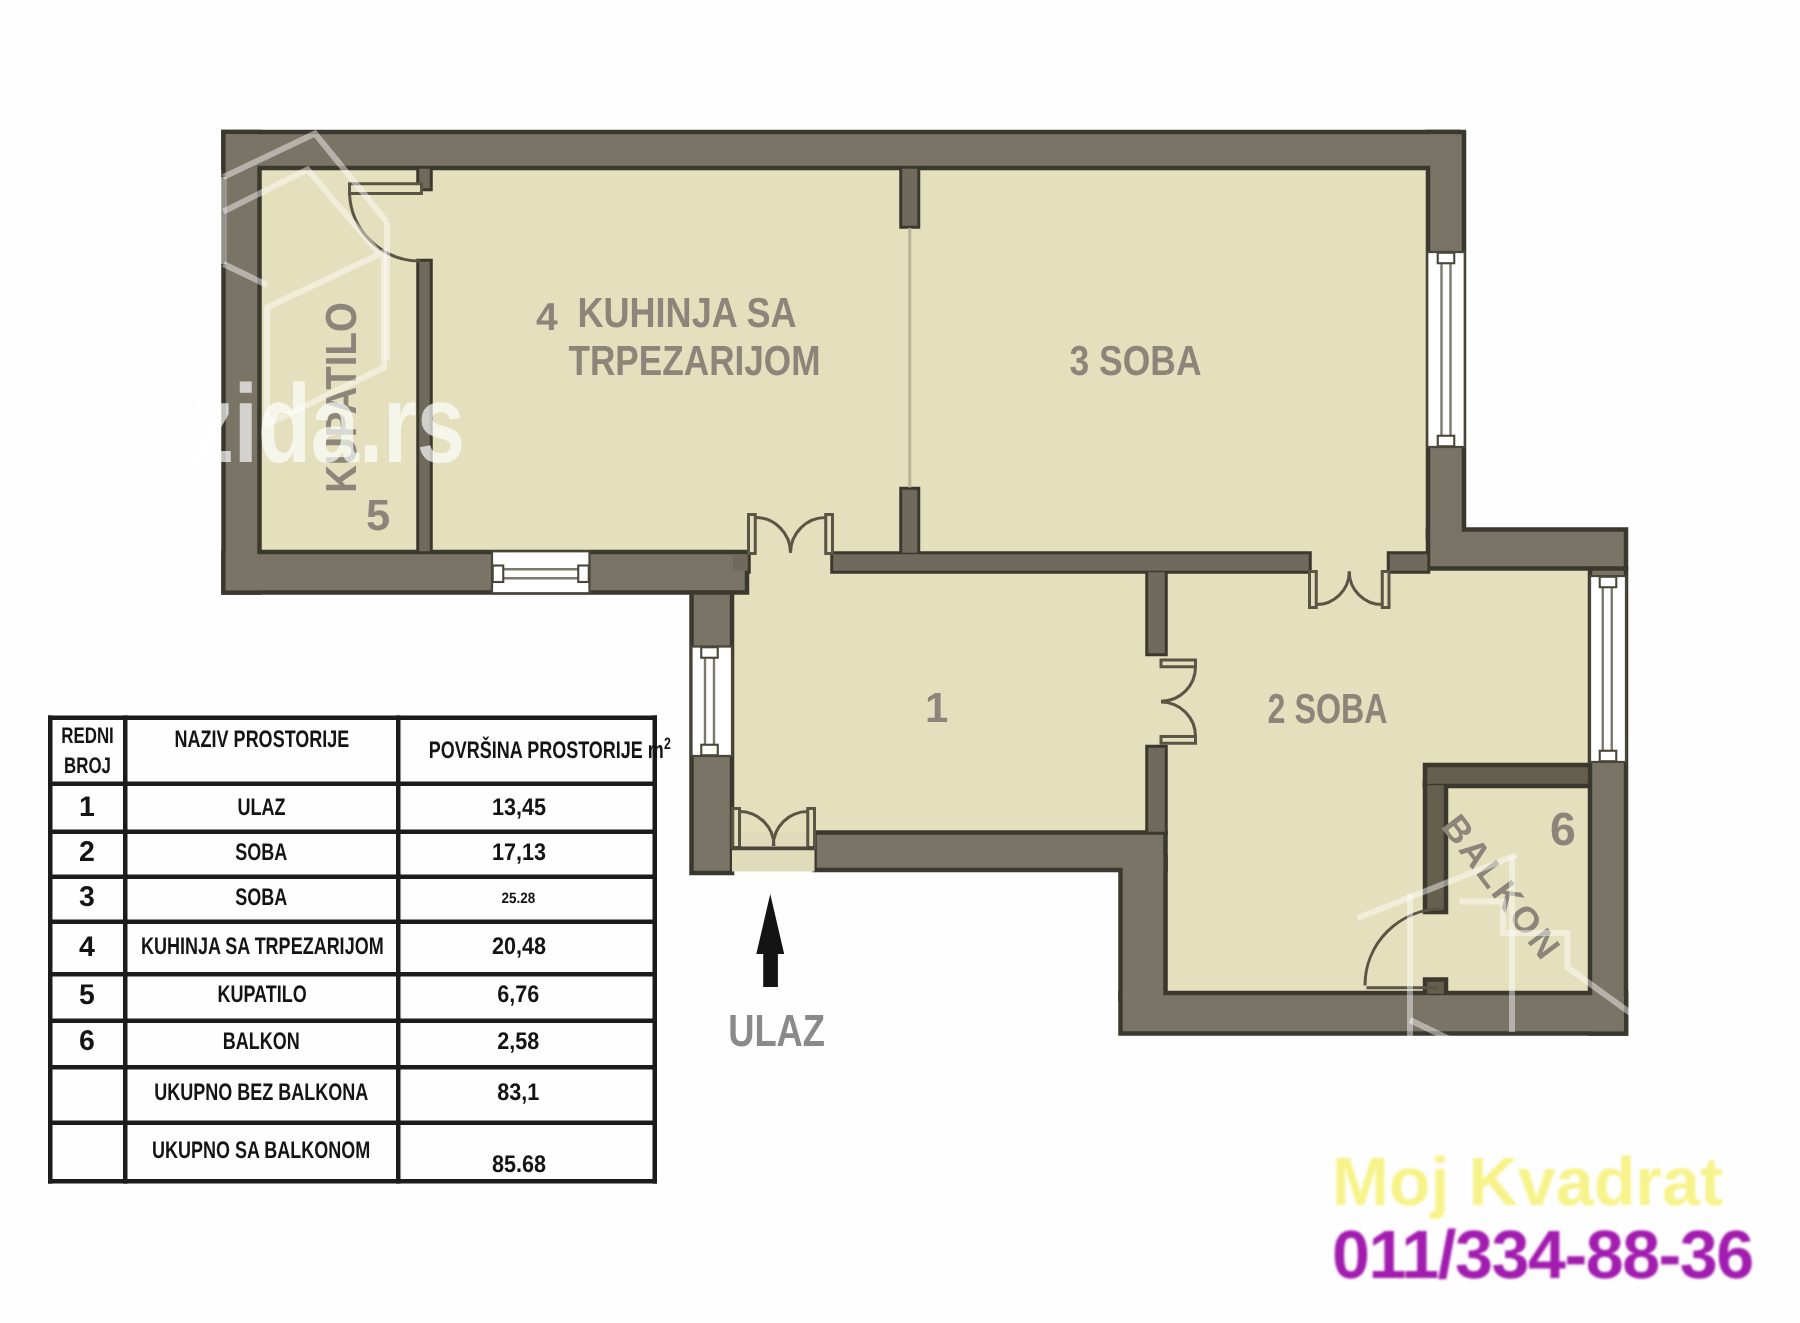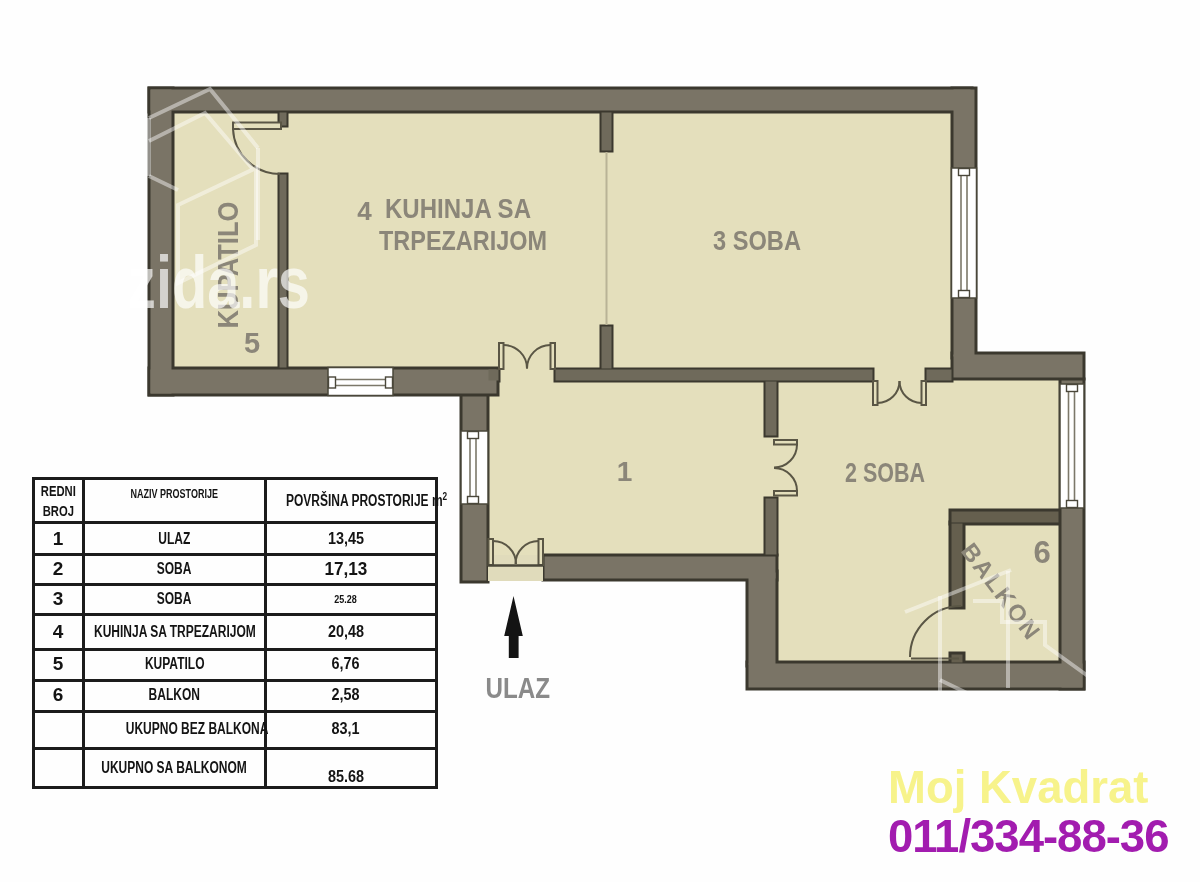--- a/index.html
+++ b/index.html
@@ -240,40 +240,40 @@
   <div class="ln" style="left:31.5px;top:786px;width:406.5px;height:3px;"></div>
   <div class="ln" style="left:31.5px;top:476.5px;width:3px;height:312.5px;"></div>
   <div class="ln" style="left:81.5px;top:476.5px;width:3px;height:312.5px;"></div>
   <div class="ln" style="left:264px;top:476.5px;width:3px;height:312.5px;"></div>
   <div class="ln" style="left:435px;top:476.5px;width:3px;height:312.5px;"></div>
 </div>
 
 <div class="cell" style="left:34px;top:480px;width:48px;height:41px;font-size:15px;line-height:20px;">
       <span class="sq" style="text-align:center;">REDNI<br>BROJ</span>
     </div>
-<div class="cell" style="left:85px;top:480px;width:179px;height:27px;font-size:12px;">
+<div class="cell" style="left:85px;top:480px;width:179px;height:27px;font-size:16px;">
       <span class="sq">NAZIV PROSTORIJE</span>
     </div>
 <div class="cell" style="left:267px;top:480px;width:168px;height:41px;font-size:16px;margin-left:16px;">
       <span class="sq">POVRŠINA PROSTORIJE m<sup style="font-size:11px;">2</sup></span>
     </div>
 
 <div class="cell" style="left:34px;top:524px;width:48px;height:29px;font-size:19px;">1</div>
 <div class="cell" style="left:85px;top:524px;width:179px;height:29px;font-size:16px;">
       <span class="sq">ULAZ</span>
     </div>
 <div class="cell" style="left:260px;top:524px;width:172px;height:29px;font-size:16px;">
       <span class="sq2">13,45</span>
     </div>
 
 <div class="cell" style="left:34px;top:556px;width:48px;height:26px;font-size:19px;">2</div>
 <div class="cell" style="left:85px;top:556px;width:179px;height:26px;font-size:16px;">
       <span class="sq">SOBA</span>
     </div>
-<div class="cell" style="left:260px;top:556px;width:172px;height:26px;font-size:19px;">
+<div class="cell" style="left:260px;top:556px;width:172px;height:26px;font-size:16px;">
       <span class="sq2">17,13</span>
     </div>
 
 <div class="cell" style="left:34px;top:585px;width:48px;height:28px;font-size:19px;">3</div>
 <div class="cell" style="left:85px;top:585px;width:179px;height:28px;font-size:16px;">
       <span class="sq">SOBA</span>
     </div>
 <div class="cell" style="left:260px;top:585px;width:172px;height:28px;font-size:10px;">
       <span class="sq2">25.28</span>
     </div>
@@ -295,21 +295,21 @@
     </div>
 
 <div class="cell" style="left:34px;top:681px;width:48px;height:28px;font-size:19px;">6</div>
 <div class="cell" style="left:85px;top:681px;width:179px;height:28px;font-size:16px;">
       <span class="sq">BALKON</span>
     </div>
 <div class="cell" style="left:260px;top:681px;width:172px;height:28px;font-size:16px;">
       <span class="sq2">2,58</span>
     </div>
 
-<div class="cell" style="left:85px;top:712px;width:179px;height:34px;font-size:16px;margin-left:23px;">
+<div class="cell" style="left:85px;top:712px;width:179px;height:34px;font-size:16px;">
       <span class="sq">UKUPNO BEZ BALKONA</span>
     </div>
 <div class="cell" style="left:260px;top:712px;width:172px;height:34px;font-size:16px;">
       <span class="sq2">83,1</span>
     </div>
 
 <div class="cell" style="left:85px;top:749px;width:179px;height:37px;font-size:16px;">
       <span class="sq">UKUPNO SA BALKONOM</span>
     </div>
 <div class="cell" style="left:260px;top:749px;width:172px;height:37px;font-size:16px;align-items:flex-end;">

